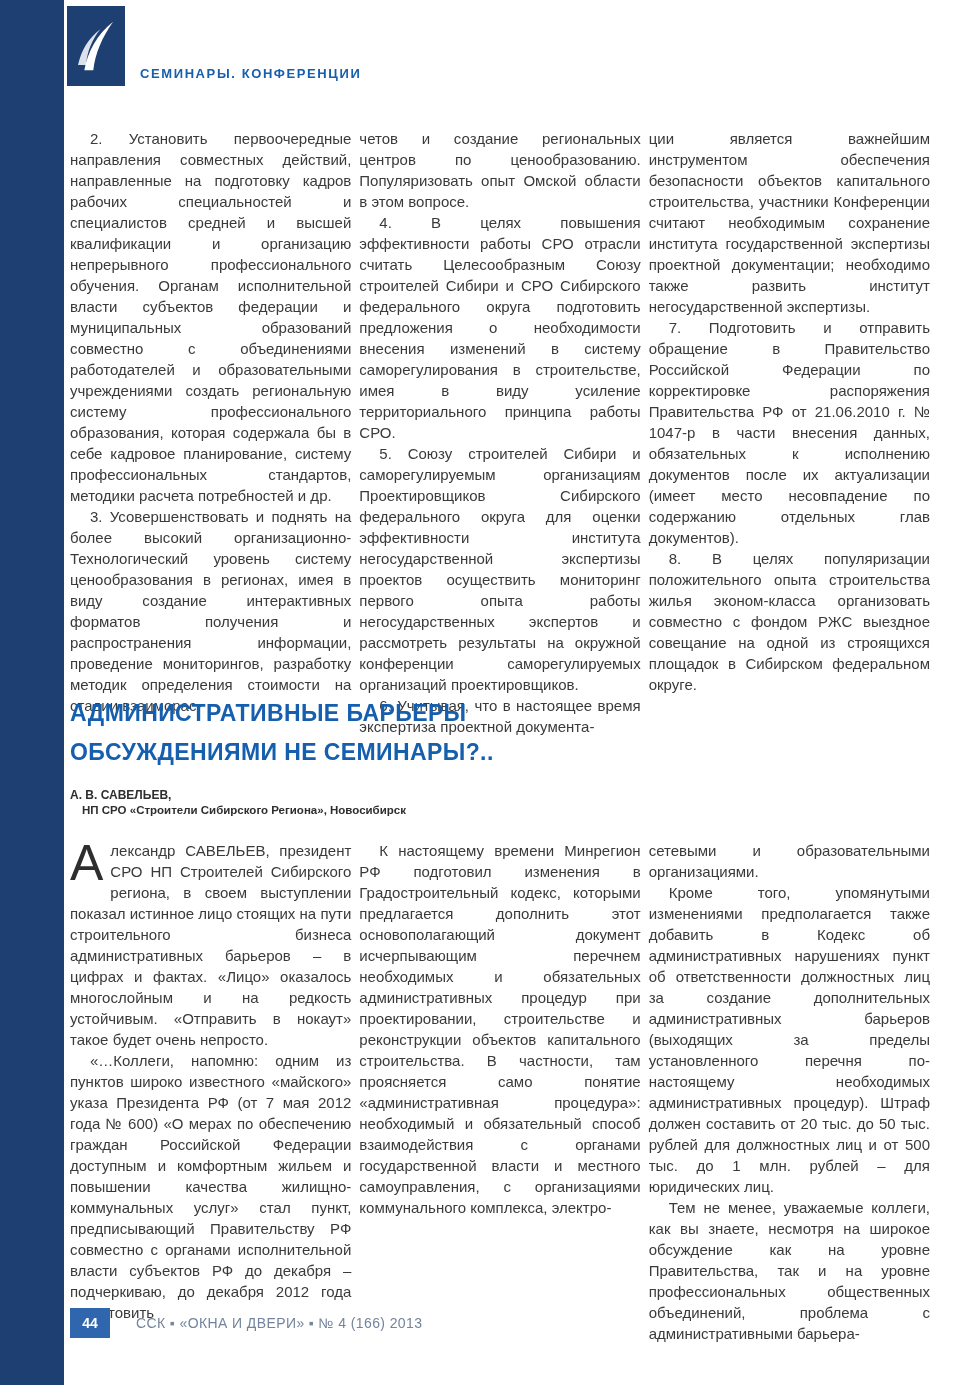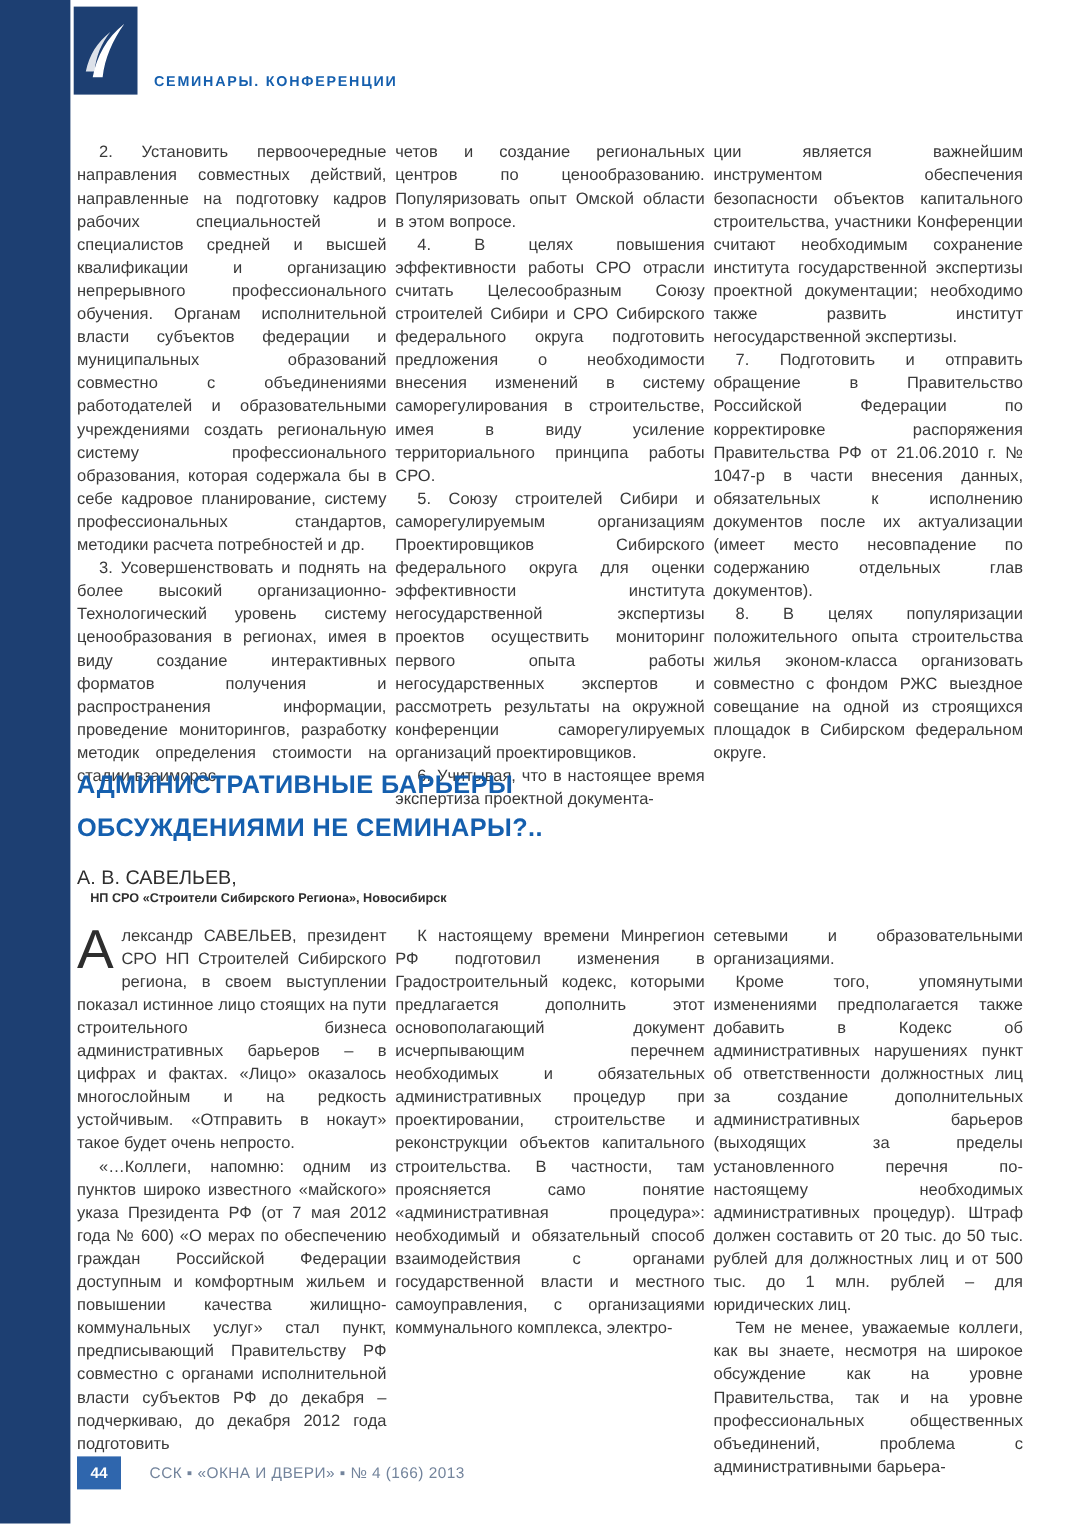--- a/index.html
+++ b/index.html
@@ -37,31 +37,31 @@
   }
   .col p { margin:0; }
   .col p.indent { text-indent:20px; }
 
   .headline {
     position:absolute; left:70px; top:694px;
     color:#155fae; font-size:23px; line-height:39px;
     font-weight:800; letter-spacing:0.4px;
   }
   .byline { position:absolute; left:70px; top:788px; color:#2e2e2e; }
-  .byline .author { font-size:18px; font-weight:normal; }
+  .byline .author { font-size:12px; font-weight:bold; }
   .byline .affil  { font-size:11.5px; font-weight:bold; margin-top:2px;padding-left:12px; }
 
   .dropcap {
     float:left; font-size:50px; line-height:42px;
     padding:2px 7px 0 0; color:#2e2e2e; font-weight:400;
   }
 
   .pagefoot {
     position:absolute; left:70px; top:1308px; height:30px;
-    display:flex; align-items:center; gap:26px;margin-top:16px;
+    display:flex; align-items:center; gap:26px;
   }
   .pagenum {
     width:40px; height:30px; background:#2f66ad; color:#ffffff;
     font-weight:bold; font-size:14px;
     display:flex; align-items:center; justify-content:center;
   }
   .foot-text { color:#73849c; font-size:14px; letter-spacing:0.4px; }
 </style>
 </head>
 <body>

